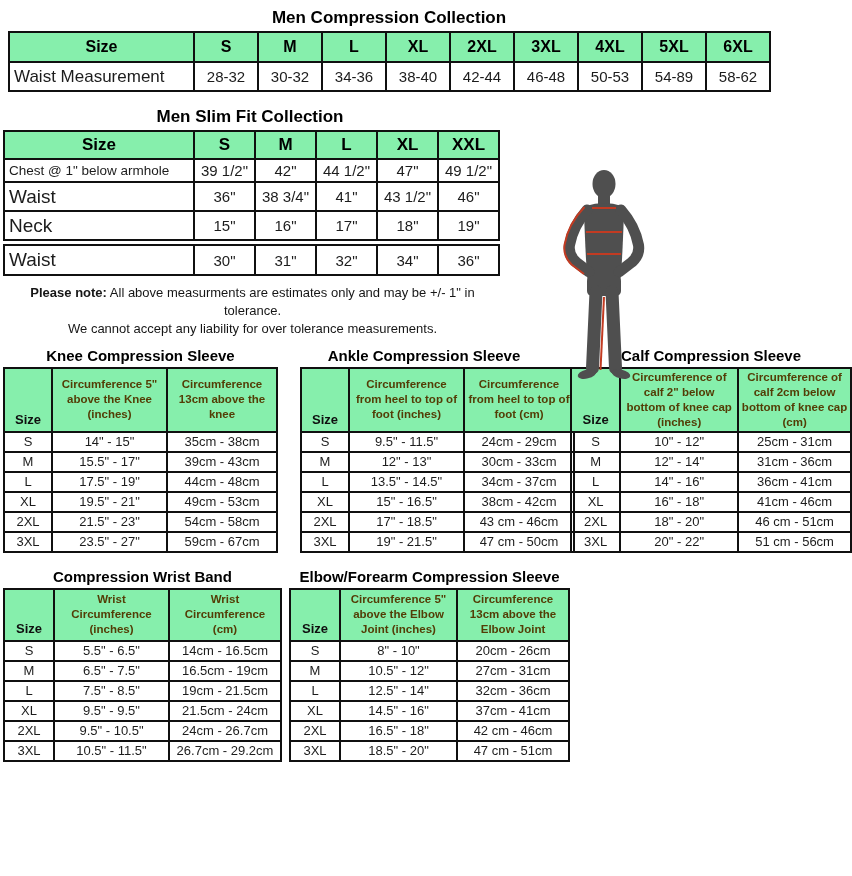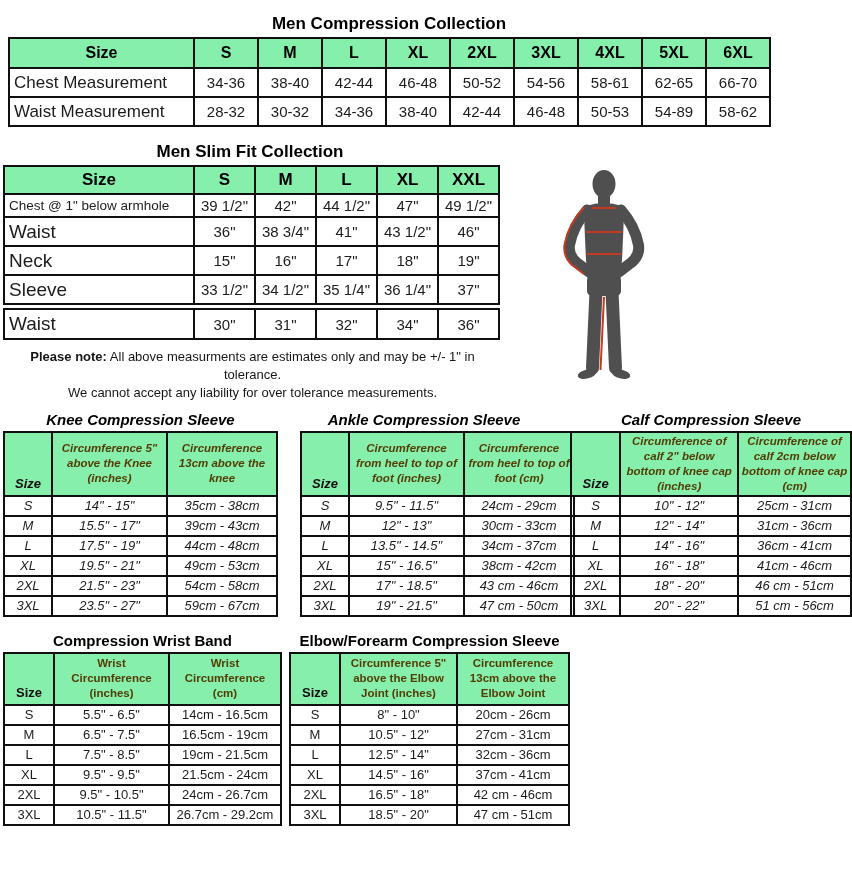--- a/index.html
+++ b/index.html
@@ -2,21 +2,21 @@
 <html><head>
 <meta charset="utf-8">
 <style>
   html,body { margin:0; padding:0; background:#ffffff; }
   .page {
     position:relative; width:852px; height:876px; overflow:hidden;
     background:#ffffff; color:#1c1c1c;
     font-family:"Liberation Sans", sans-serif;
   }
   .title { font-weight:bold; color:#000; text-align:center; }
-  .t1-title { width:778px; padding-top:14px; font-size:17px; }
+  .t1-title { width:778px; padding-top:8px; font-size:17px; }
   .t2-title { width:500px; margin-top:15px; font-size:17px; }
   .t3-title { width:500px; margin-top:15px; font-size:17px; }
 
   table { border-collapse:collapse; table-layout:fixed; }
   th, td { border:2px solid #101010; padding:0 2px; overflow:hidden; }
   thead th { background:#86efac; }
 
   
   .t1 { width:761px; margin:3px 0 0 8px; }
   .t1 th { font-size:16px; height:28px; color:#000; }
@@ -34,21 +34,21 @@
   
   .t3 { width:495px; margin:3px 0 0 3px; }
   .t3 td { text-align:center; font-size:15px; height:28px; }
   .t3 td.lbl { text-align:left; font-size:19px; padding-left:4px; }
 
   
   .note { width:505px; margin-top:8px; text-align:center; font-size:13px; line-height:1.4; color:#161616; }
 
   
   .cols { display:flex; align-items:flex-start; margin-left:3px; }
-  .row-a { margin-top:8px;font-style:italic; }
+  .row-a { margin-top:8px; }
   .row-b { margin-top:15px; }
   .ssec .stitle { font-size:15px; font-weight:bold; color:#000; text-align:center; margin-bottom:3px; }
   .st { width:100%; }
   .st thead th { font-size:11.5px; font-weight:bold; color:#533D06; line-height:1.3; vertical-align:middle; }
   .st thead th.ssz { color:#0f0f0f; vertical-align:bottom; font-size:13px; padding-bottom:2px; }
   .row-a .st thead tr { height:64px; }
   .row-b .st thead tr { height:52px; }
   .st td { text-align:center; font-size:13px; height:18px; }
   .sec-knee  { width:277px; }
   .sec-ankle { width:248px; margin-left:10px;padding-left:12px; }
@@ -79,32 +79,20 @@
         <th>XL</th>
         <th>2XL</th>
         <th>3XL</th>
         <th>4XL</th>
         <th>5XL</th>
         <th>6XL</th>
       </tr>
     </thead>
     <tbody>
       <tr>
-        <td class="lbl">Chest Measurement</td>
-        <td>34-36</td>
-        <td>38-40</td>
-        <td>42-44</td>
-        <td>46-48</td>
-        <td>50-52</td>
-        <td>54-56</td>
-        <td>58-61</td>
-        <td>62-65</td>
-        <td>66-70</td>
-      </tr>
-      <tr>
         <td class="lbl">Waist Measurement</td>
         <td>28-32</td>
         <td>30-32</td>
         <td>34-36</td>
         <td>38-40</td>
         <td>42-44</td>
         <td>46-48</td>
         <td>50-53</td>
         <td>54-89</td>
         <td>58-62</td>
@@ -145,28 +133,20 @@
         <td>43 1/2"</td>
         <td>46"</td>
       </tr>
       <tr>
         <td class="lbl">Neck</td>
         <td>15"</td>
         <td>16"</td>
         <td>17"</td>
         <td>18"</td>
         <td>19"</td>
-      </tr>
-      <tr>
-        <td class="lbl">Sleeve</td>
-        <td>33 1/2"</td>
-        <td>34 1/2"</td>
-        <td>35 1/4"</td>
-        <td>36 1/4"</td>
-        <td>37"</td>
       </tr>
     </tbody>
   </table>
 
   <table class="t3">
     <colgroup>
         <col style="width:190px">
         <col span="5" style="width:61px">
       </colgroup>
     <tbody>

